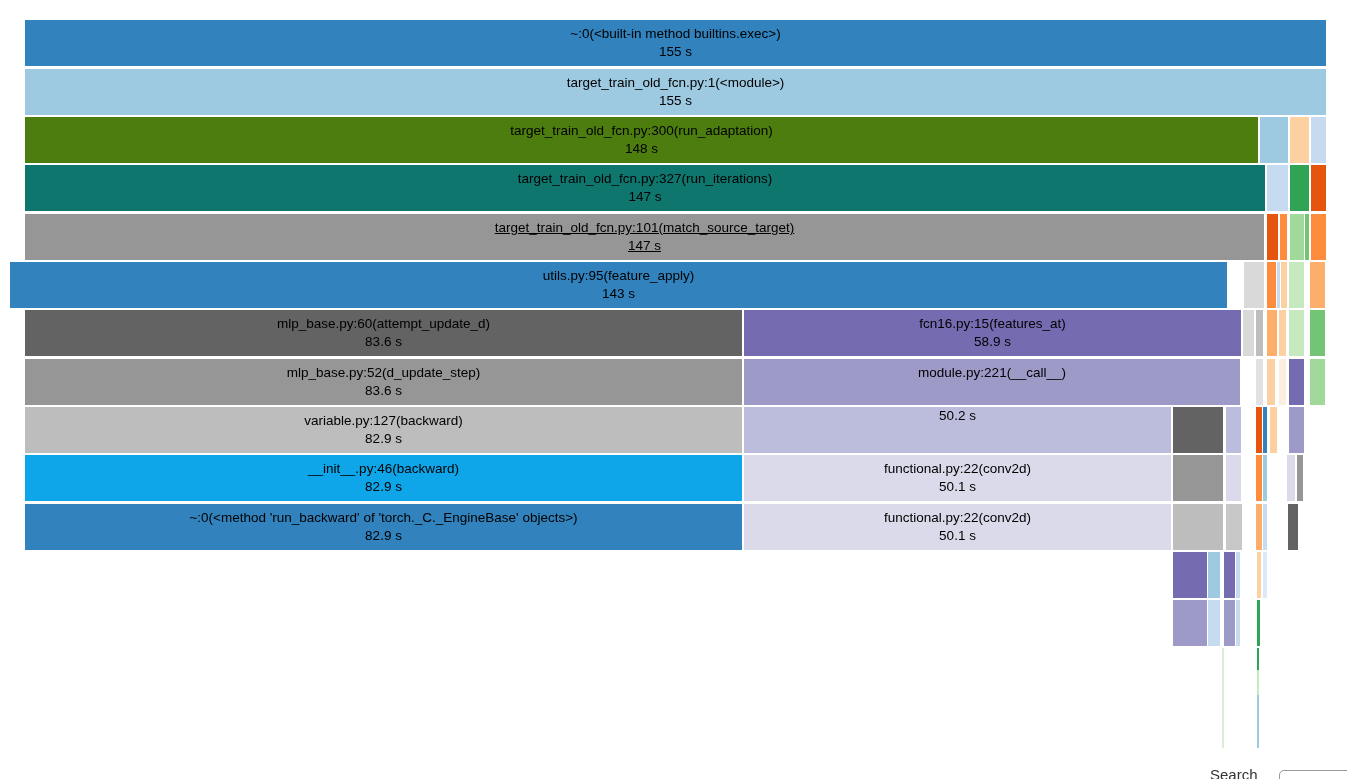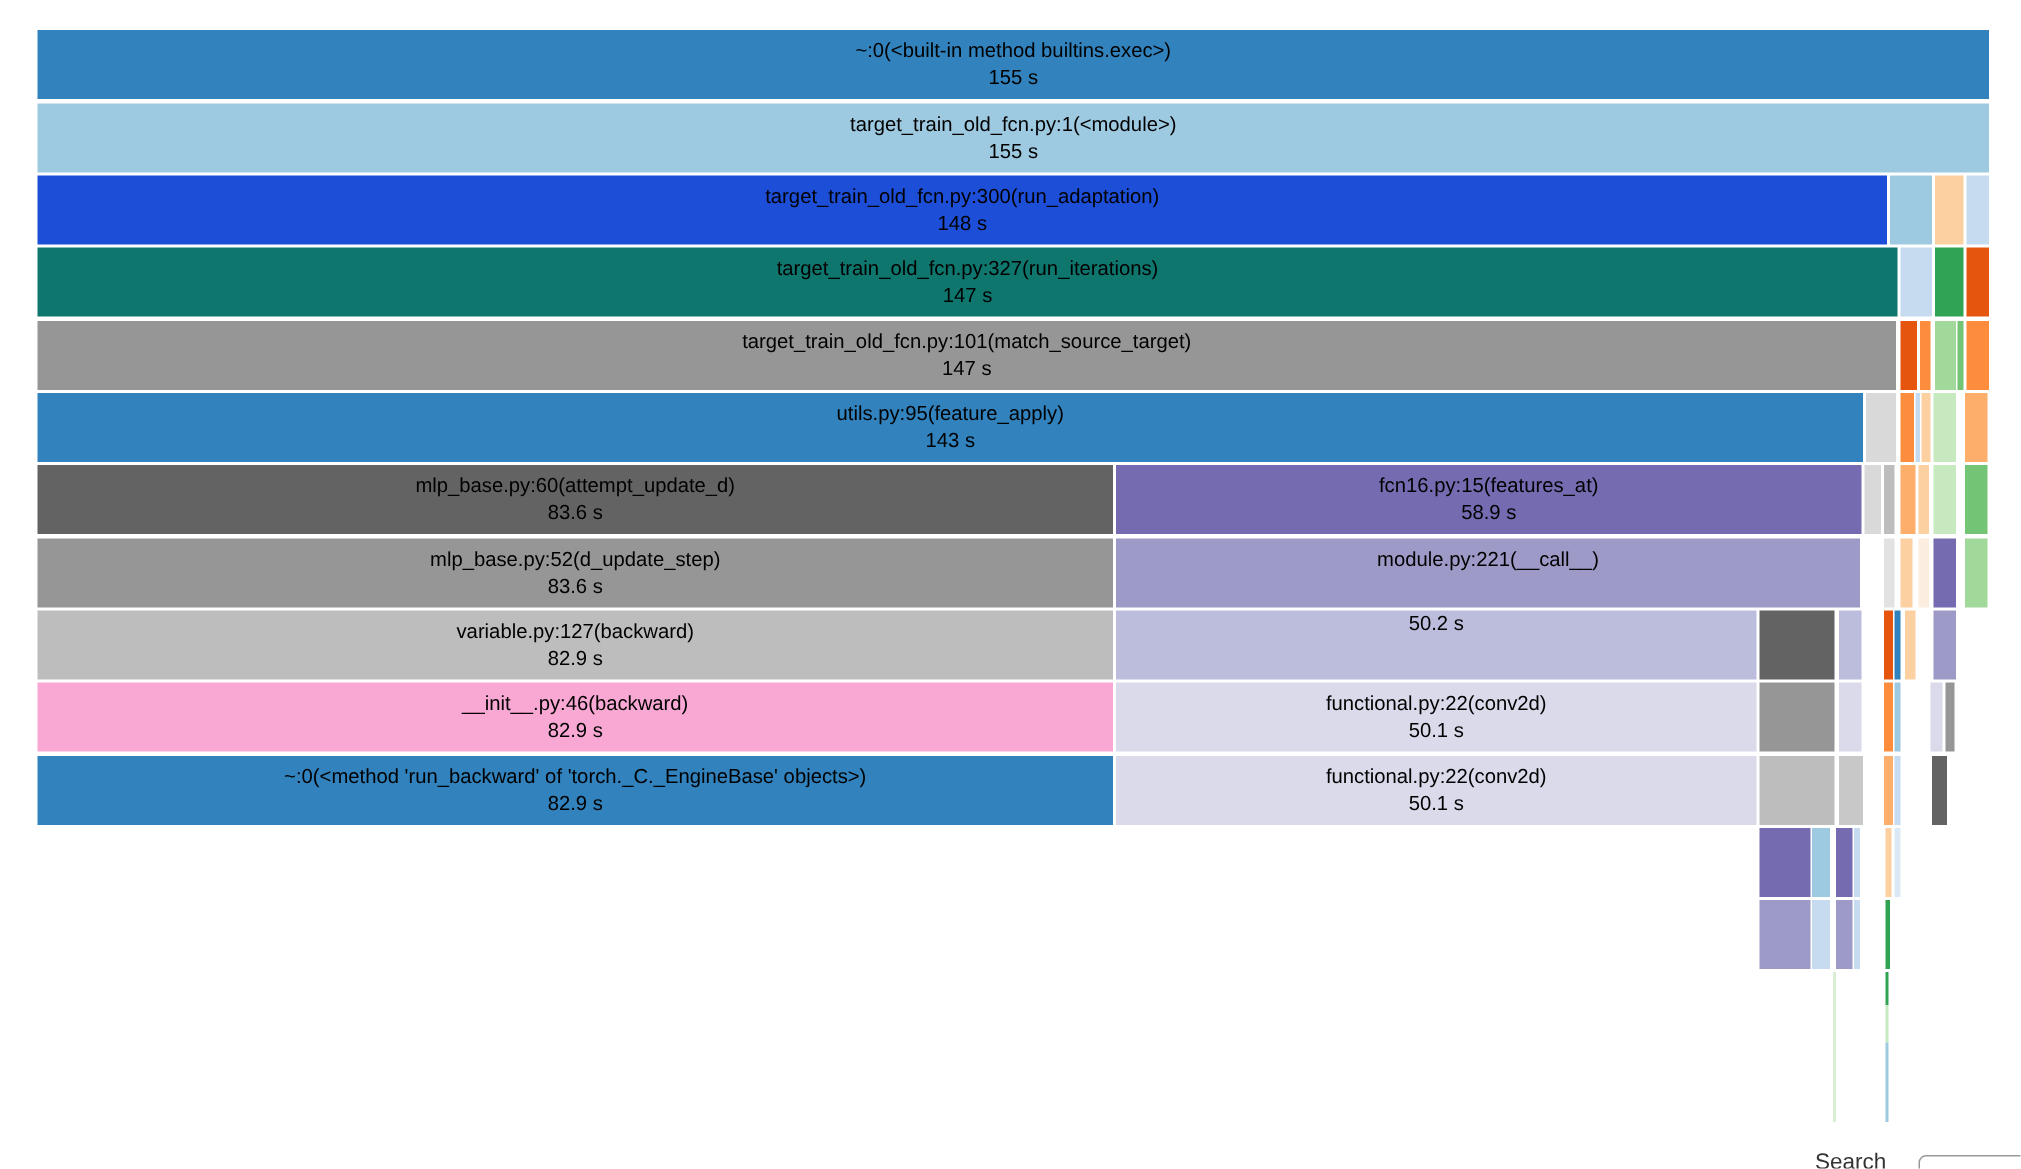--- a/index.html
+++ b/index.html
@@ -69,44 +69,44 @@
 <div id="stage">
   <div id="flame">
       <div class="bar" style="left: 25px; top: 20px; width: 1301px; height: 46px; background: rgb(49, 130, 189);">
         <div class="l1">~:0(&lt;built-in method builtins.exec&gt;)</div>
         <div class="l2">155 s</div>
       </div>
       <div class="bar" style="left: 25px; top: 69px; width: 1301px; height: 46px; background: rgb(158, 202, 225);">
         <div class="l1">target_train_old_fcn.py:1(&lt;module&gt;)</div>
         <div class="l2">155 s</div>
       </div>
-      <div class="bar" style="left: 25px; top: 117px; width: 1233px; height: 46px; background: #1d4ed8;">
+      <div class="bar" style="left: 25px; top: 117px; width: 1233px; height: 46px; background: #4d7c0f;">
         <div class="l1">target_train_old_fcn.py:300(run_adaptation)</div>
         <div class="l2">148 s</div>
       </div>
       <div class="bar" style="left: 1260px; top: 117px; width: 28px; height: 46px; background: rgb(158, 202, 225);"></div>
       <div class="bar" style="left: 1290px; top: 117px; width: 19px; height: 46px; background: rgb(253, 208, 162);"></div>
       <div class="bar" style="left: 1311px; top: 117px; width: 15px; height: 46px; background: rgb(198, 219, 239);"></div>
       <div class="bar" style="left: 25px; top: 165px; width: 1240px; height: 46px; background: #0f766e;">
         <div class="l1">target_train_old_fcn.py:327(run_iterations)</div>
         <div class="l2">147 s</div>
       </div>
       <div class="bar" style="left: 1267px; top: 165px; width: 21px; height: 46px; background: rgb(198, 219, 239);"></div>
       <div class="bar" style="left: 1290px; top: 165px; width: 19px; height: 46px; background: rgb(49, 163, 84);"></div>
       <div class="bar" style="left: 1311px; top: 165px; width: 15px; height: 46px; background: rgb(230, 85, 13);"></div>
-      <div class="bar" style="left: 25px; top: 214px; width: 1239px; height: 46px; background: rgb(150, 150, 150);">
+      <div class="bar" style="left: 25px; top: 214px; width: 1239px; height: 46px; background: rgb(150, 150, 150); text-decoration: underline;">
         <div class="l1">target_train_old_fcn.py:101(match_source_target)</div>
         <div class="l2">147 s</div>
       </div>
       <div class="bar" style="left: 1267px; top: 214px; width: 11px; height: 46px; background: rgb(230, 85, 13);"></div>
       <div class="bar" style="left: 1280px; top: 214px; width: 7px; height: 46px; background: rgb(253, 141, 60);"></div>
       <div class="bar" style="left: 1290px; top: 214px; width: 14px; height: 46px; background: rgb(161, 217, 155);"></div>
       <div class="bar" style="left: 1305px; top: 214px; width: 4px; height: 46px; background: rgb(116, 196, 118);"></div>
       <div class="bar" style="left: 1311px; top: 214px; width: 15px; height: 46px; background: rgb(253, 141, 60);"></div>
-      <div class="bar" style="left: 25px; top: 262px; width: 1217px; height: 46px; background: rgb(49, 130, 189);">
+      <div class="bar" style="left: 10px; top: 262px; width: 1217px; height: 46px; background: rgb(49, 130, 189);">
         <div class="l1">utils.py:95(feature_apply)</div>
         <div class="l2">143 s</div>
       </div>
       <div class="bar" style="left: 1244px; top: 262px; width: 20px; height: 46px; background: rgb(217, 217, 217);"></div>
       <div class="bar" style="left: 1267px; top: 262px; width: 9px; height: 46px; background: rgb(253, 141, 60);"></div>
       <div class="bar" style="left: 1277px; top: 262px; width: 3px; height: 46px; background: rgb(198, 219, 239);"></div>
       <div class="bar" style="left: 1281px; top: 262px; width: 6px; height: 46px; background: rgb(253, 208, 162);"></div>
       <div class="bar" style="left: 1289px; top: 262px; width: 15px; height: 46px; background: rgb(199, 233, 192);"></div>
       <div class="bar" style="left: 1310px; top: 262px; width: 15px; height: 46px; background: rgb(253, 174, 107);"></div>
       <div class="bar" style="left: 25px; top: 310px; width: 717px; height: 46px; background: rgb(99, 99, 99);">
@@ -141,21 +141,21 @@
       </div>
       <div class="bar" style="left: 744px; top: 407px; width: 427px; height: 46px; background: rgb(188, 189, 220);">
         <div class="l2">50.2 s</div>
       </div>
       <div class="bar" style="left: 1173px; top: 407px; width: 50px; height: 46px; background: rgb(99, 99, 99);"></div>
       <div class="bar" style="left: 1226px; top: 407px; width: 15px; height: 46px; background: rgb(188, 189, 220);"></div>
       <div class="bar" style="left: 1256px; top: 407px; width: 6px; height: 46px; background: rgb(230, 85, 13);"></div>
       <div class="bar" style="left: 1263px; top: 407px; width: 4px; height: 46px; background: rgb(49, 130, 189);"></div>
       <div class="bar" style="left: 1270px; top: 407px; width: 7px; height: 46px; background: rgb(253, 208, 162);"></div>
       <div class="bar" style="left: 1289px; top: 407px; width: 15px; height: 46px; background: rgb(158, 154, 200);"></div>
-      <div class="bar" style="left: 25px; top: 455px; width: 717px; height: 46px; background: #f9a8d4;">
+      <div class="bar" style="left: 25px; top: 455px; width: 717px; height: 46px; background: #0ea5e9;">
         <div class="l1">__init__.py:46(backward)</div>
         <div class="l2">82.9 s</div>
       </div>
       <div class="bar" style="left: 744px; top: 455px; width: 427px; height: 46px; background: rgb(218, 218, 235);">
         <div class="l1">functional.py:22(conv2d)</div>
         <div class="l2">50.1 s</div>
       </div>
       <div class="bar" style="left: 1173px; top: 455px; width: 50px; height: 46px; background: rgb(150, 150, 150);"></div>
       <div class="bar" style="left: 1226px; top: 455px; width: 15px; height: 46px; background: rgb(218, 218, 235);"></div>
       <div class="bar" style="left: 1256px; top: 455px; width: 6px; height: 46px; background: rgb(253, 141, 60);"></div>

